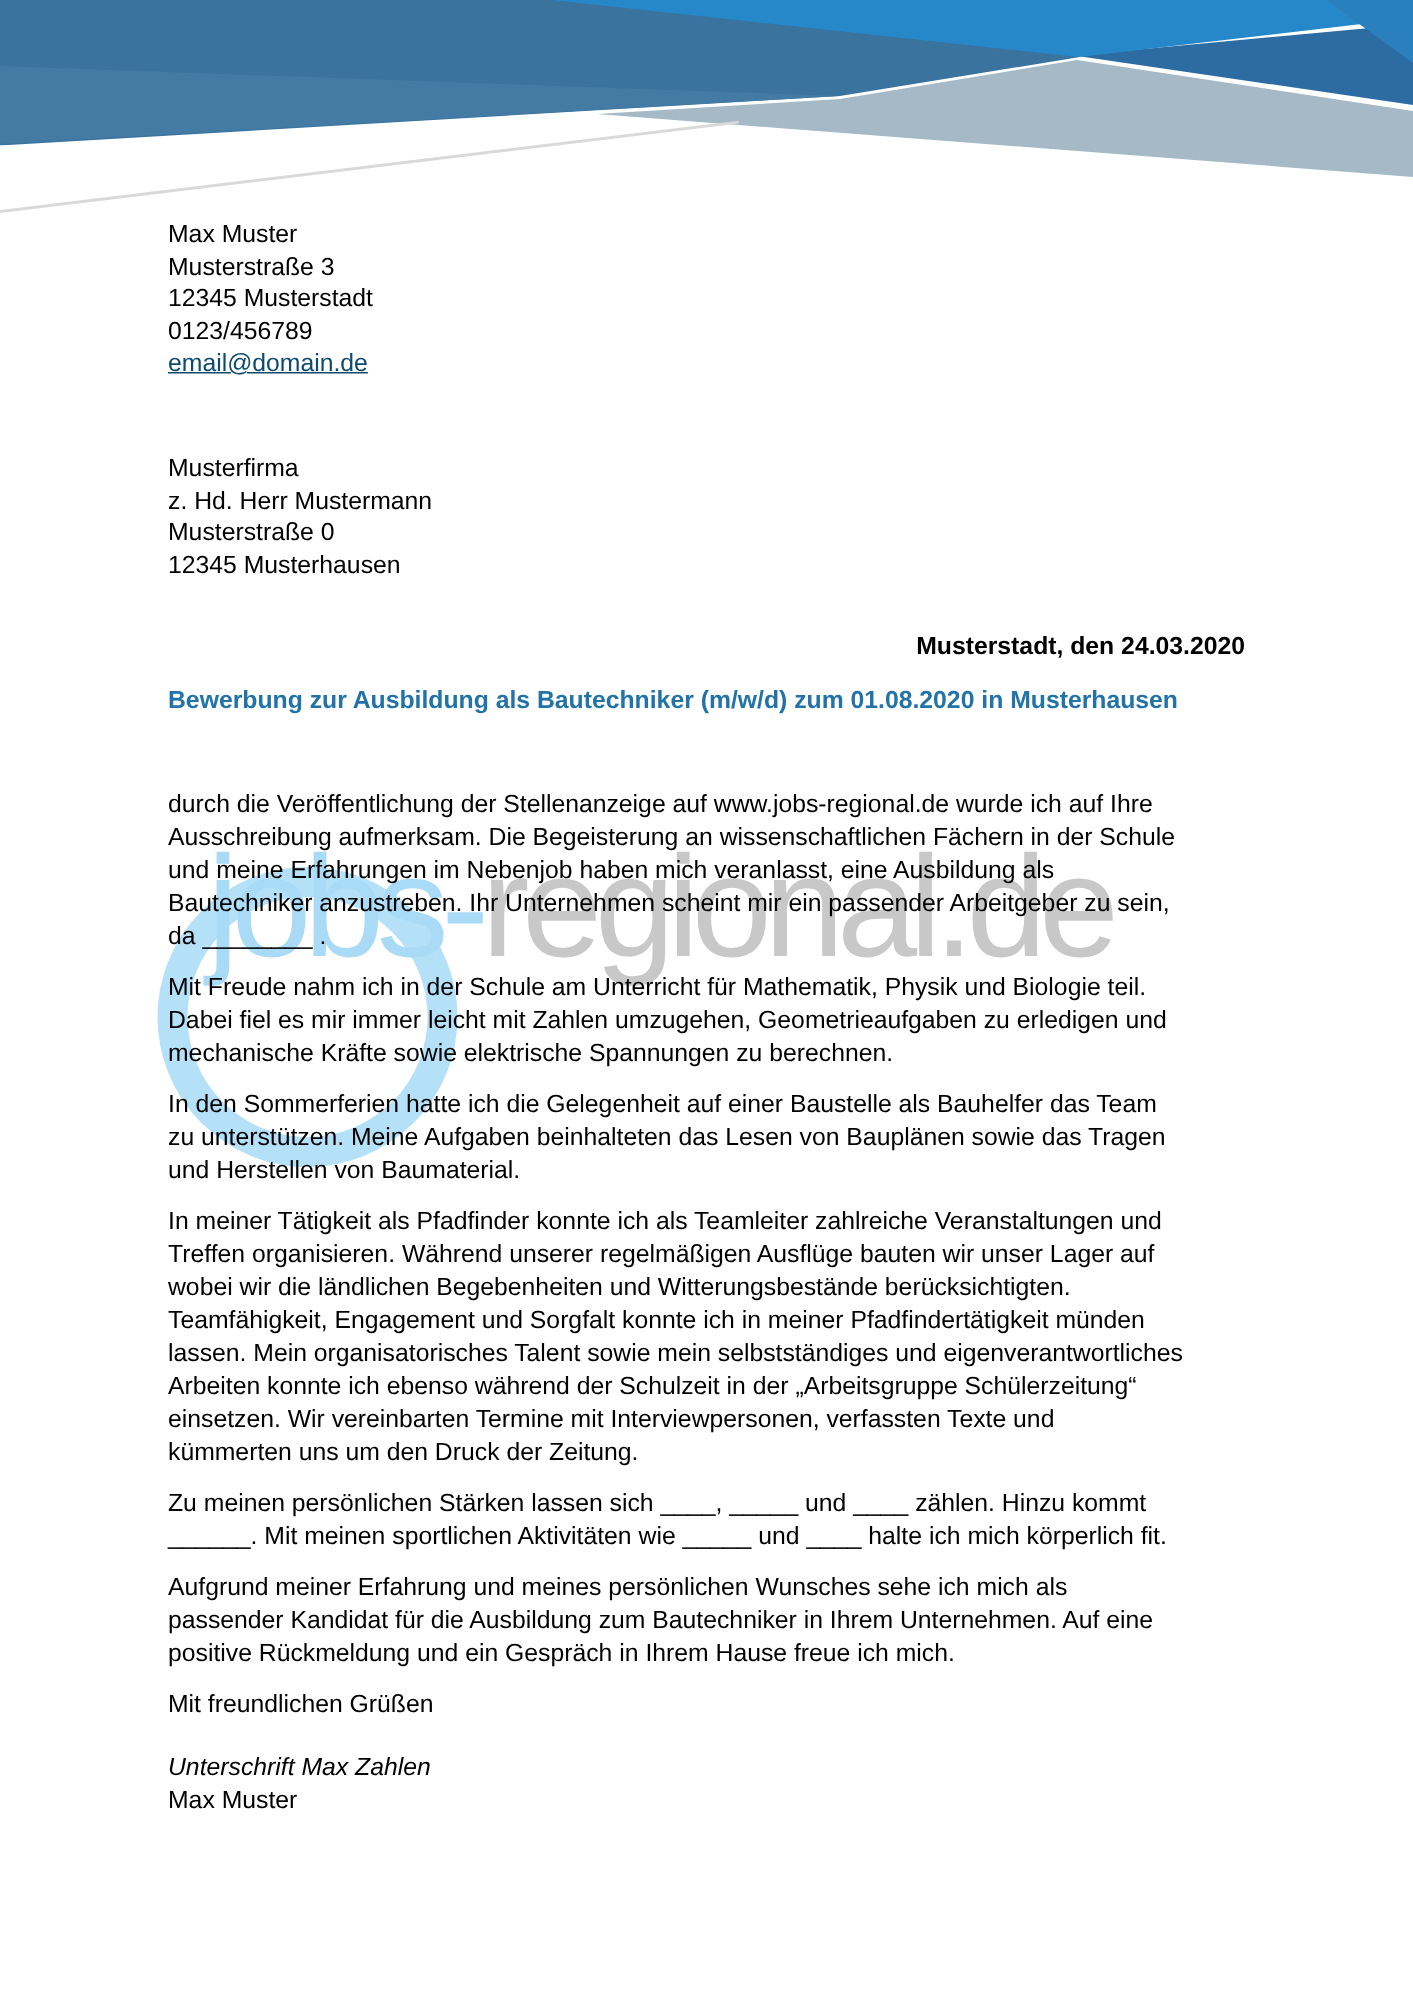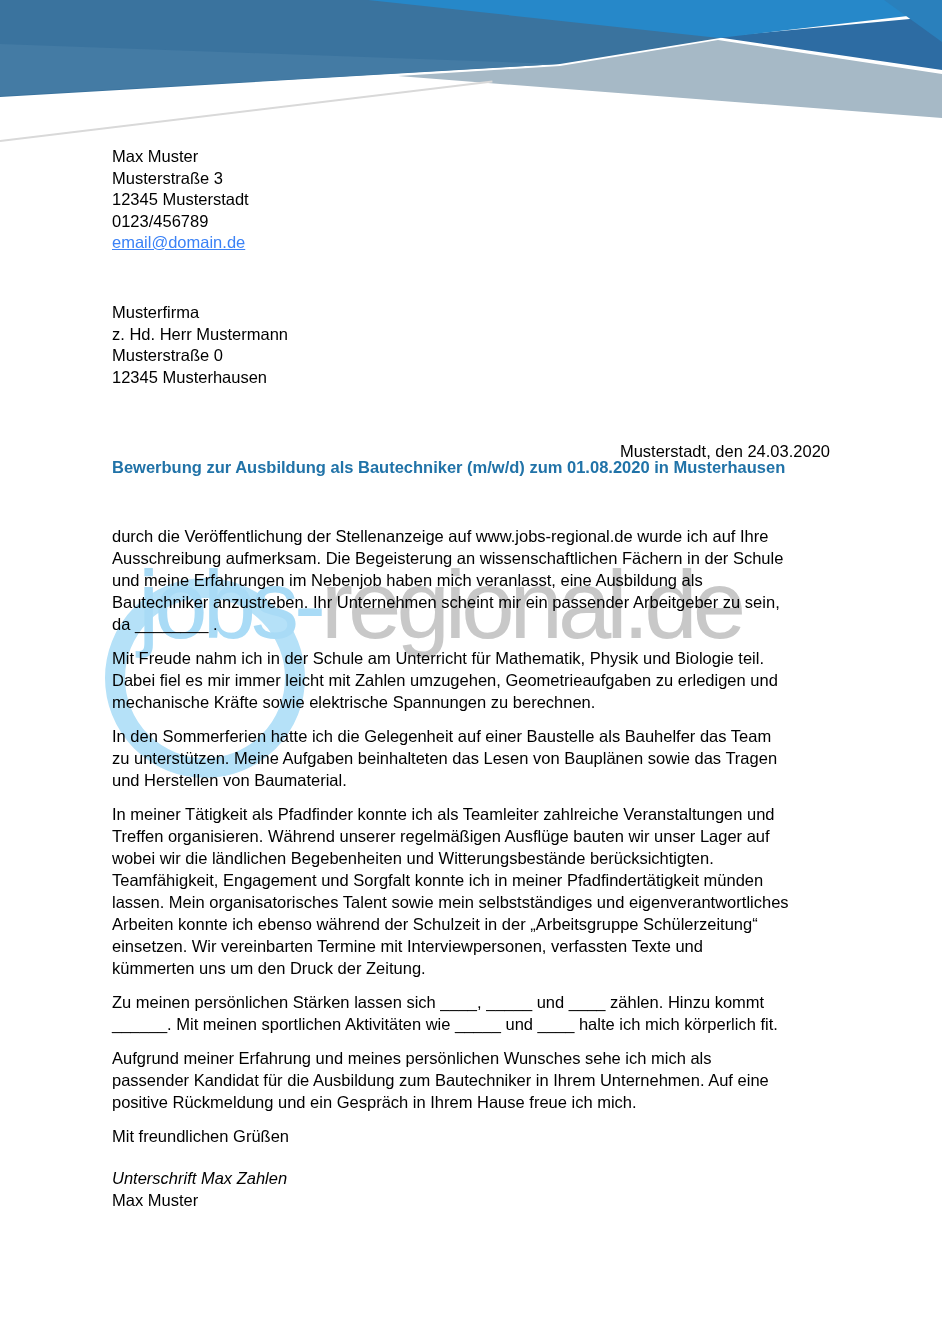--- a/index.html
+++ b/index.html
@@ -86,30 +86,31 @@
 
   
   .content { position: absolute; z-index: 2; left: 0; top: 0; width: 780px; height: 1330px; }
 
   .block { position: absolute; left: 112px; font-size: 16.5px; color: #000000; }
 
   .sender { top: 146px; line-height: 21.5px; }
   .recipient { top: 302px; line-height: 21.5px; }
 
   .email-link {
-    color: #3b82f6;
+    color: #0c4a6e;
     text-decoration: underline;
     cursor: pointer;
   }
 
   .date-line {
-    top: 440px;
+    top: 420px;
     width: 718px;
     text-align: right;
     line-height: 22px;
+    font-weight: bold;
   }
 
   .subject-line {
     top: 456px;
     width: 748px;
     font-weight: bold;
     color: #2173a8;
     line-height: 22px;
   }
 

